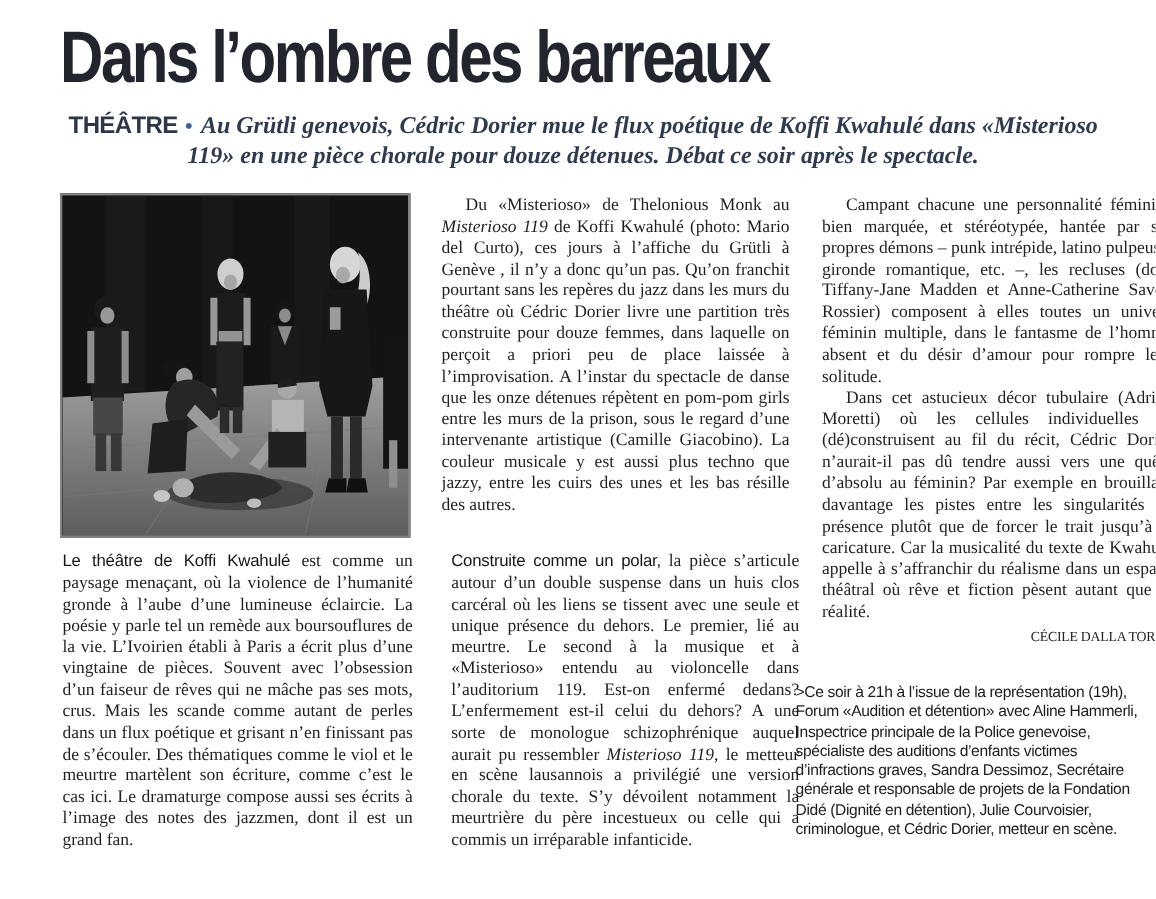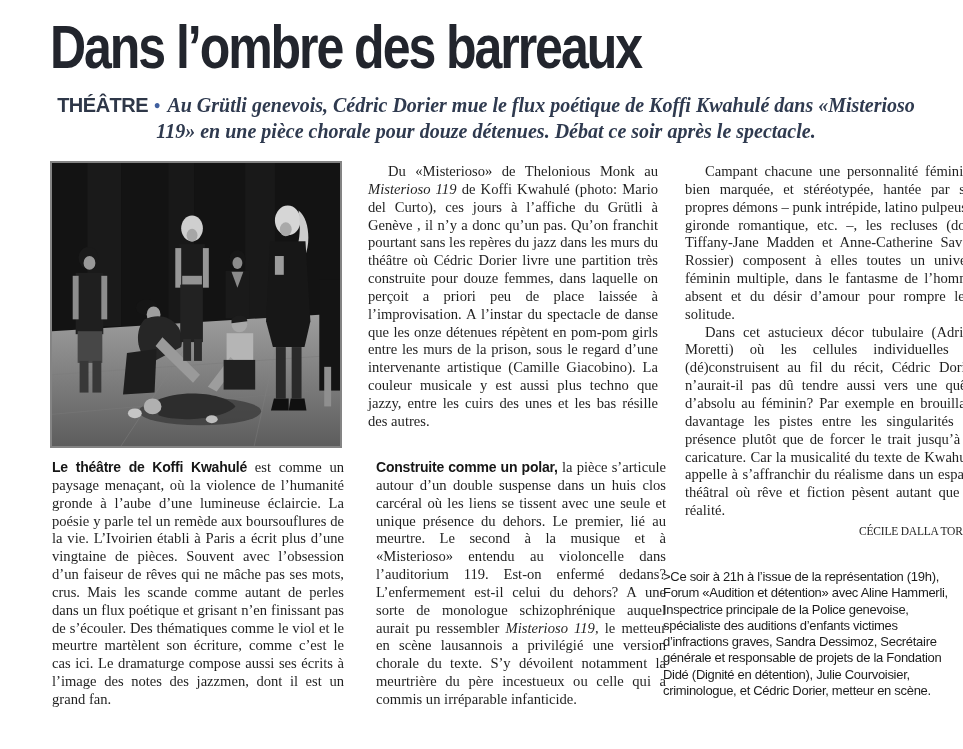--- a/index.html
+++ b/index.html
@@ -24,21 +24,21 @@
   
   .photo{position:absolute;left:50px;top:161px;width:292px;height:287px;
     margin:0;border:2px solid #848484;box-sizing:border-box;background:#161616;}
   .photo svg{display:block;width:100%;height:100%;}
 
   
   .col{position:absolute;text-align:justify;font-size:14.6px;
     line-height:17.85px;color:#1f1f1f;}
   .col p{margin:0;padding:0;}
   .indent{text-indent:20px;}
-  .lead{font-family:"Liberation Sans",sans-serif;font-weight:bold;
+  .lead{font-family:"Liberation Sans",sans-serif;font-weight:normal;
     font-size:14px;letter-spacing:-0.2px;color:#161616;}
   .ital{font-style:italic;}
 
   #col1text{left:52px;top:459px;width:292px;}
   #col2a{left:368px;top:163px;width:290px;}
   #col2b{left:376px;top:459px;width:290px;}
   #col3a{left:685px;top:163px;width:292px;}
 
   .byline{display:block;text-align:right;margin-top:3px;
     font-family:Liberation Serif, serif;font-style:normal;

